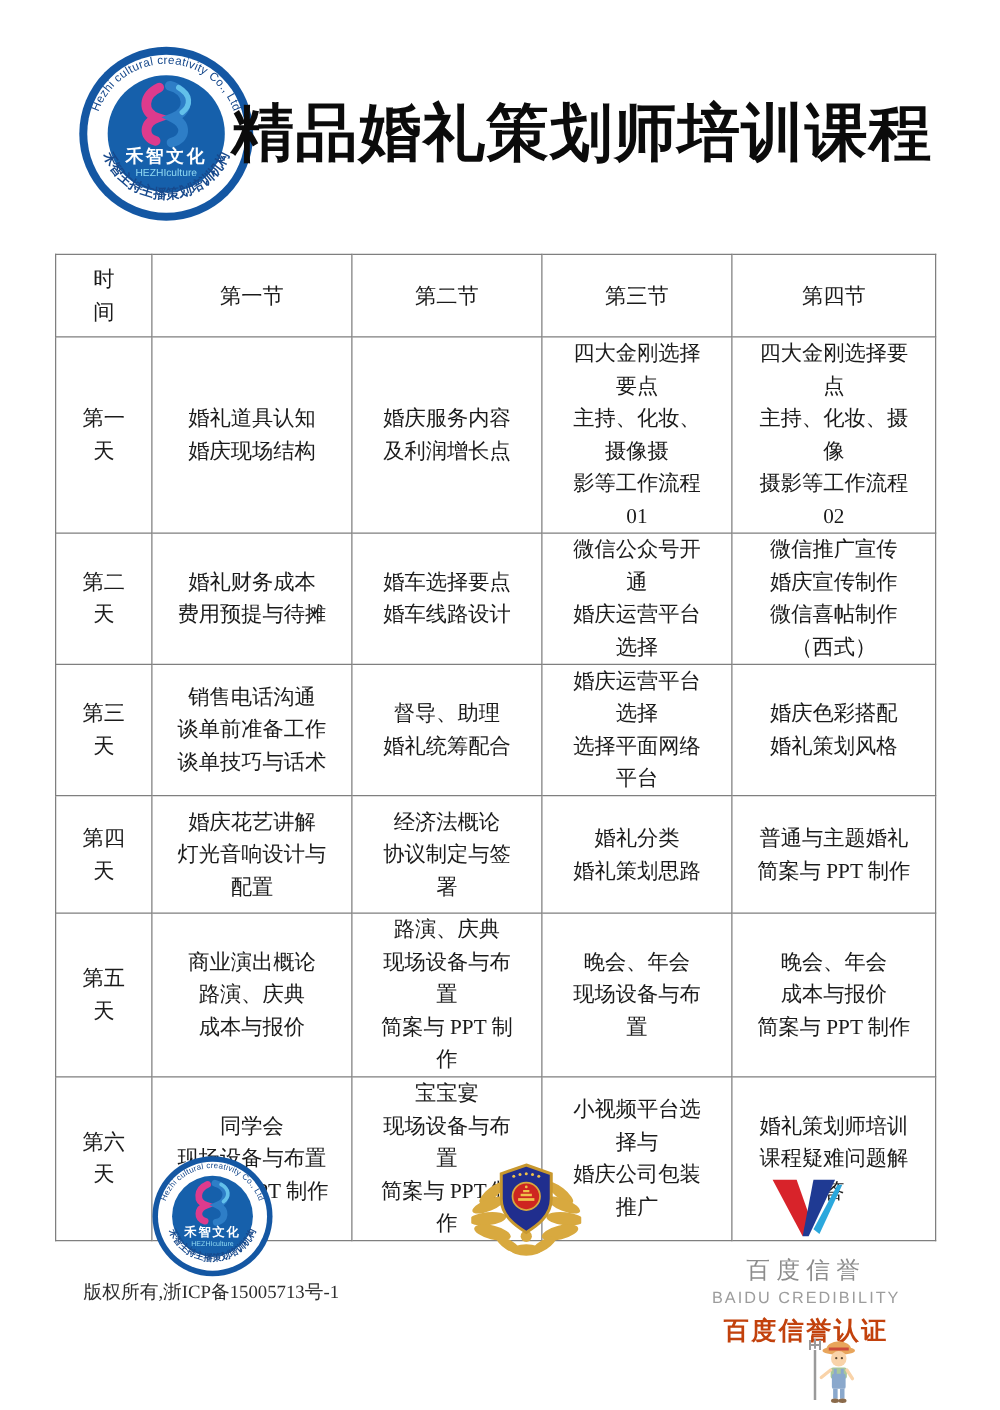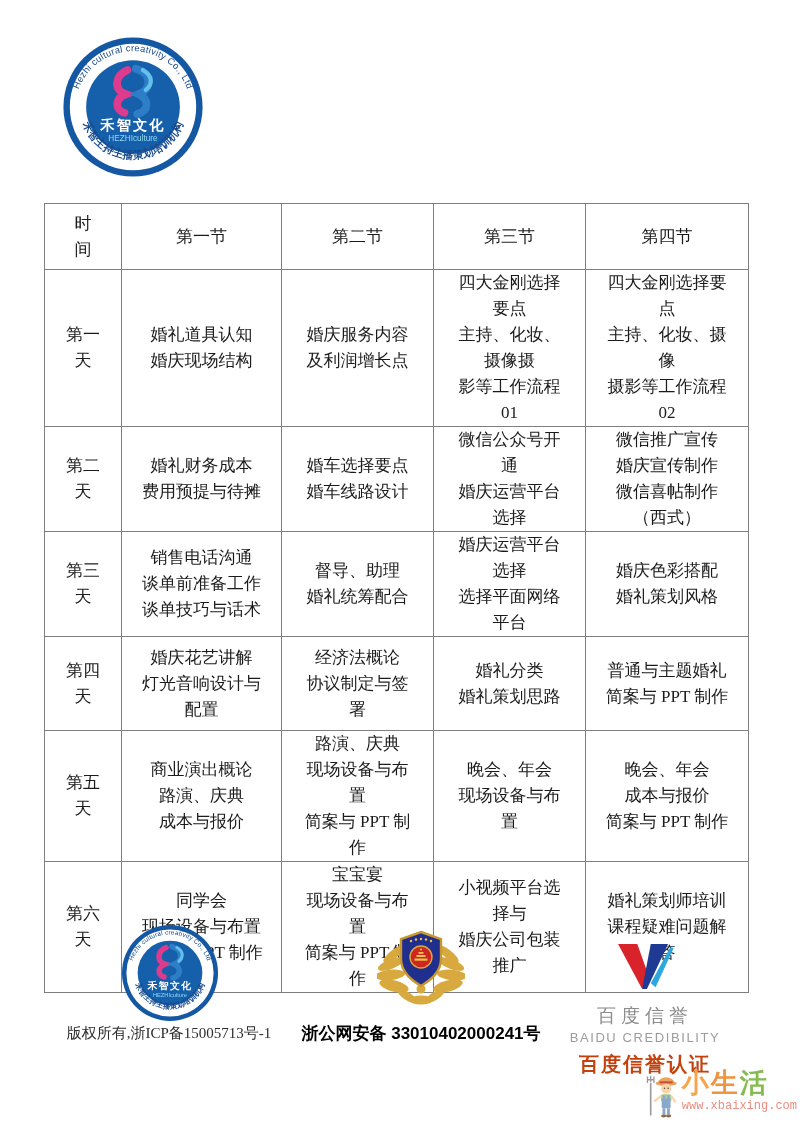--- a/index.html
+++ b/index.html
@@ -92,20 +92,21 @@
     <text x="50" y="66" text-anchor="middle" font-size="10" font-weight="bold" fill="#ffffff" letter-spacing="1.5">禾智文化</text>
     <text x="50" y="74" text-anchor="middle" font-size="5.8" fill="#90d9f2" font-family="Liberation Sans, sans-serif">HEZHIculture</text>
   </symbol>
 </svg>
 
 <div class="page">
 
   <svg class="logo-header" viewBox="0 0 100 100">
     <use href="#hezhi-logo"></use>
   </svg>
+  <div class="page-title">精品婚礼策划师培训课程</div>
 
   <table class="course">
     <colgroup>
       <col style="width:77px">
         <col style="width:160px">
         <col style="width:152px">
       <col style="width:152px">
         <col style="width:163px">
     </colgroup>
     <thead>
@@ -225,21 +226,20 @@
       <circle cx="54" cy="15" r="1.2"></circle>
     </g>
     <circle cx="44" cy="31" r="11" fill="#ce2620" stroke="#d8a93f" stroke-width="1.4"></circle>
     <g fill="#f0c24a">
       <rect x="37.5" y="32.5" width="13" height="2.2"></rect>
       <rect x="39.5" y="29" width="9" height="2"></rect>
       <rect x="41.5" y="26" width="5" height="1.8"></rect>
       <circle cx="44" cy="23.5" r="1.1"></circle>
     </g>
   </svg>
-  <div class="footer-police">浙公网安备 33010402000241号</div>
 
   <div class="footer-baidu">
     <svg class="baidu-v" width="58" height="50" viewBox="0 0 60 52">
       <polygon points="2,3 22,3 34,37 27,50" fill="#d8232a"></polygon>
       <polygon points="36,3 54,3 32,50 27,50" fill="#1f3a93"></polygon>
       <polygon points="56,7 60,7 41,48 36,44" fill="#2ba8dd"></polygon>
     </svg>
     <div class="baidu-cn">百度信誉</div>
     <div class="baidu-en">BAIDU CREDIBILITY</div>
     <div class="baidu-cert">百度信誉认证</div>
@@ -259,21 +259,15 @@
       <rect x="20.5" y="31" width="11" height="12" rx="1.5" fill="#8aa8cc"></rect>
       <rect x="22" y="27" width="2.4" height="7" fill="#8aa8cc"></rect>
       <rect x="27.6" y="27" width="2.4" height="7" fill="#8aa8cc"></rect>
       <path d="M19.5,28 L12,34" stroke="#f9d3a9" stroke-width="2.6" stroke-linecap="round"></path>
       <path d="M32.5,28 L37,35" stroke="#f9d3a9" stroke-width="2.6" stroke-linecap="round"></path>
       <rect x="21.5" y="43" width="3.6" height="8" fill="#8aa8cc"></rect>
       <rect x="27" y="43" width="3.6" height="8" fill="#8aa8cc"></rect>
       <ellipse cx="23" cy="52.5" rx="3.2" ry="1.8" fill="#8a6a4a"></ellipse>
       <ellipse cx="29" cy="52.5" rx="3.2" ry="1.8" fill="#8a6a4a"></ellipse>
     </svg>
-    <div class="wm-body">
-      <div class="wm-title">
-        <span style="color:#f5a54e">小</span><span style="color:#ef9440">生</span><span style="color:#86bb50">活</span>
-      </div>
-      <div class="wm-url">www.xbaixing.com</div>
-    </div>
   </div>
 
 </div>
 
 </body></html>

